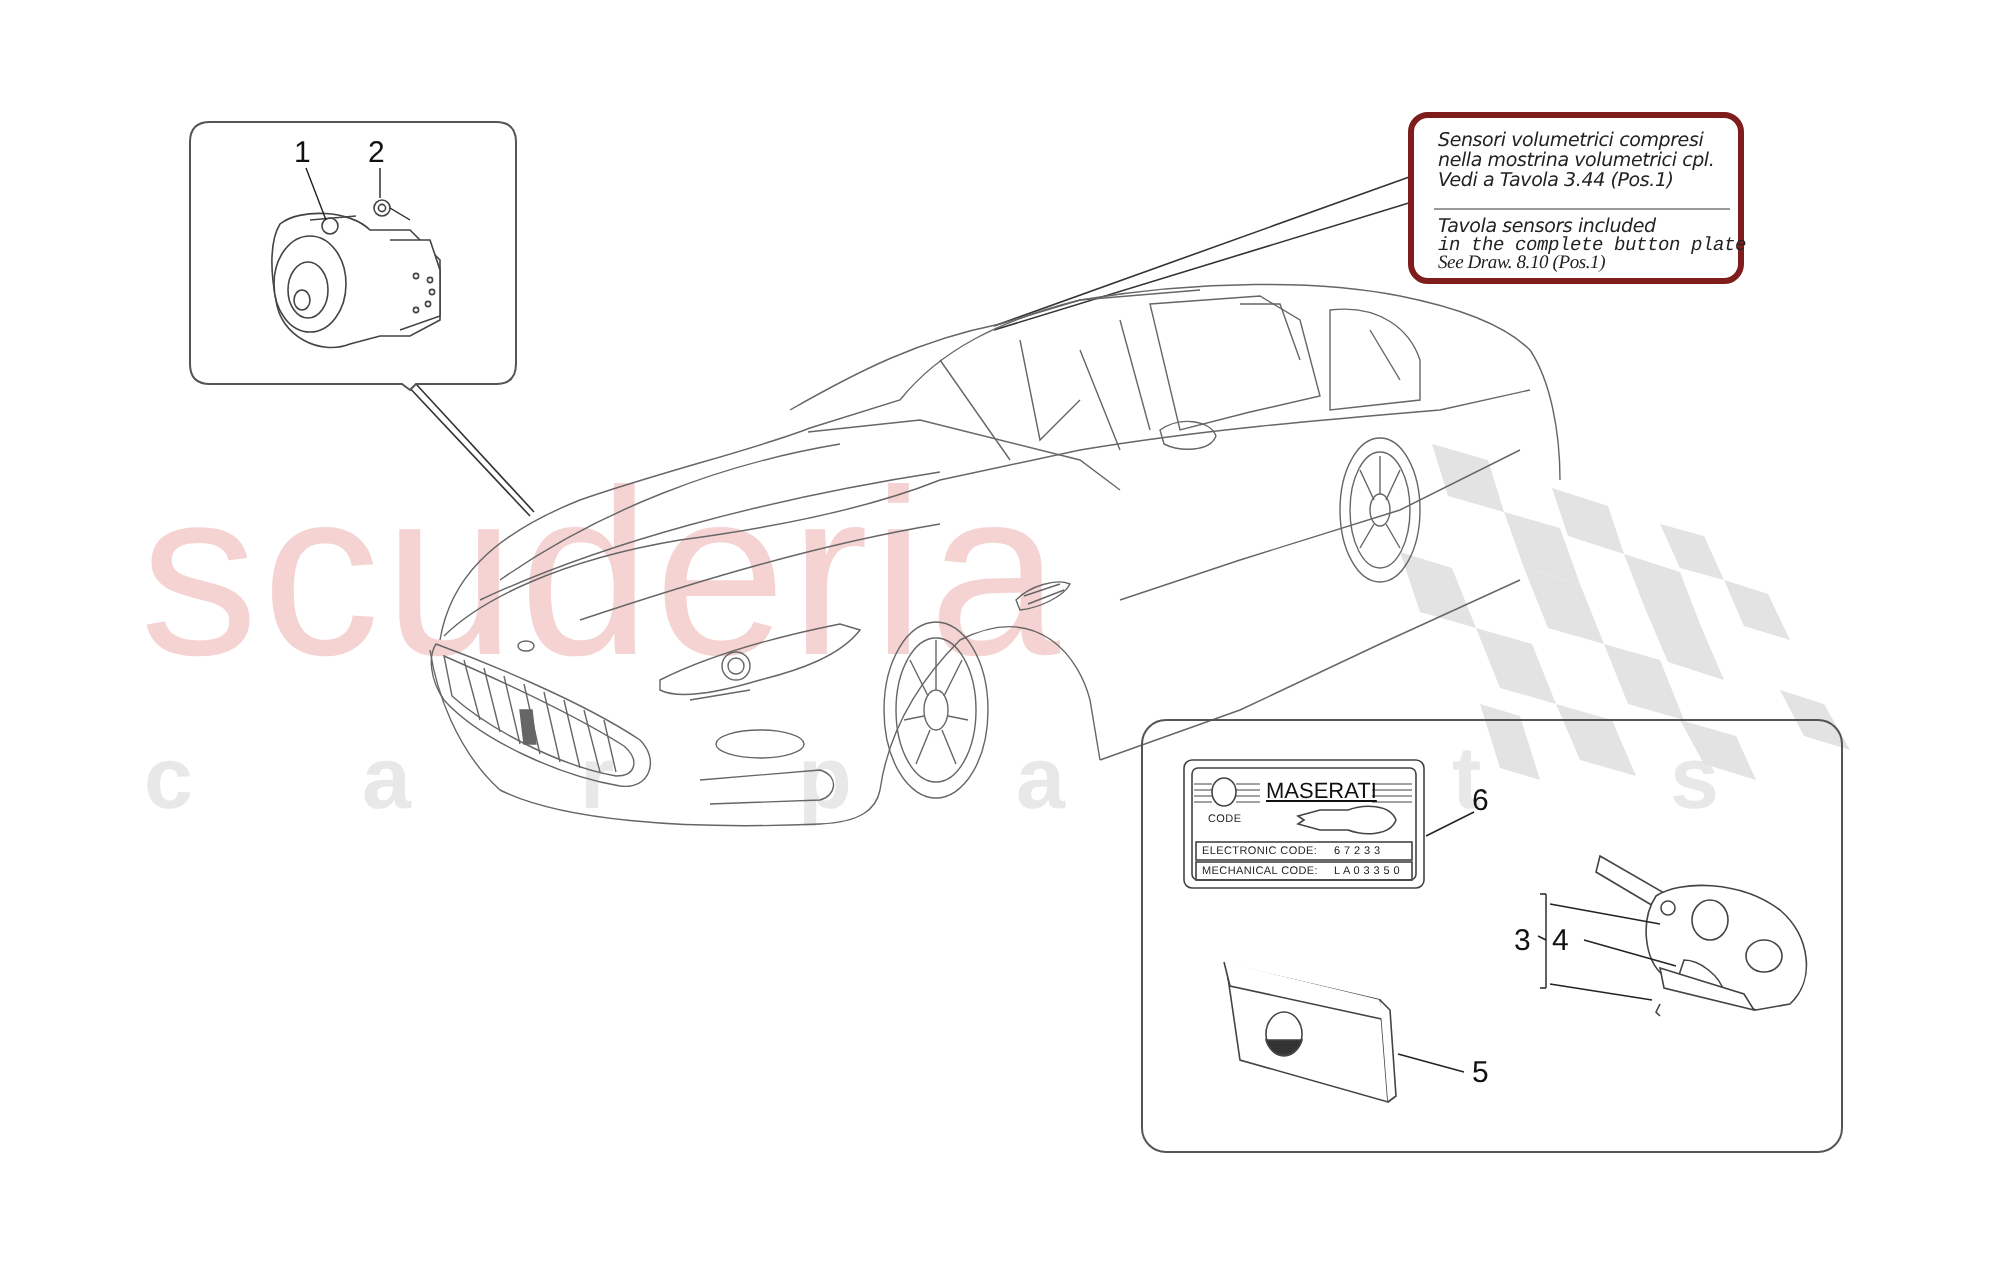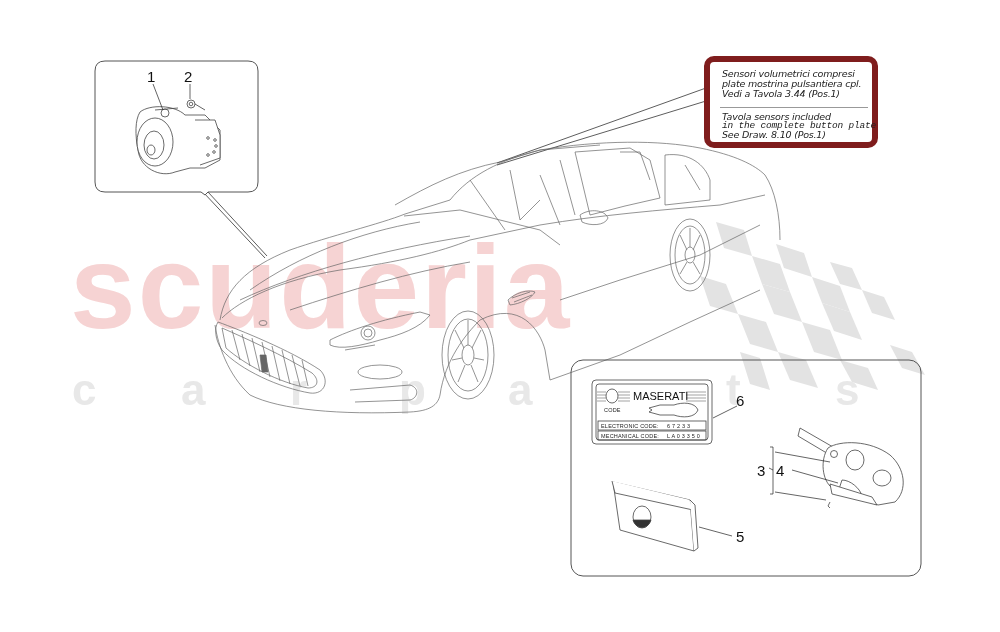--- a/index.html
+++ b/index.html
@@ -1,21 +1,21 @@
 <!DOCTYPE html>
 <html><head>
 <meta charset="utf-8">
 <style>
   html, body { margin:0; padding:0; background:#ffffff; }
   body { width:1000px; height:632px; position:relative; overflow:hidden; font-family:"Liberation Sans", sans-serif; }
   .abs { position:absolute; }
-  .wm-big { left:70px; top:228px; font-size:118px; font-weight:bold; color:#f6d3d3; letter-spacing:2px; line-height:1; white-space:nowrap; }
+  .wm-big { left:70px; top:228px; font-size:118px; font-weight:normal; color:#f6d3d3; letter-spacing:2px; line-height:1; white-space:nowrap; }
   .wm-sub { left:72px; top:368px; font-size:44px; font-weight:bold; color:#e8e8e8; line-height:1; white-space:nowrap; word-spacing:0; }
   .wm-sub span { display:inline-block; width:109px; }
-  .note-box { left:704px; top:56px; width:162px; height:80px; border:6px solid #7f1d1d; border-radius:10px; background:#fff; }
+  .note-box { left:704px; top:56px; width:162px; height:80px; border:3px solid #7f1d1d; border-radius:10px; background:#fff; }
   .note-text { font-family:"DejaVu Sans", sans-serif; font-style:italic; font-size:9.5px; line-height:10px; color:#222; position:absolute; left:12px; white-space:nowrap; letter-spacing:-0.2px; }
   .note-div { position:absolute; left:10px; right:4px; top:45px; height:1px; background:#999; }
   .callout { font-size:15px; color:#111; line-height:1; }
   .tag-title { font-size:11px; color:#111; }
   .tag-small { font-size:5.5px; color:#222; letter-spacing:0.2px; }
   svg { position:absolute; left:0; top:0; }
 </style>
 </head>
 <body>
 
@@ -163,33 +163,33 @@
   <g stroke="#222" stroke-width="0.7" fill="none">
     <path d="M773,447 L773,494 M770,447 L773,447 M770,494 L773,494 M773,470 L769,468"></path>
     <line x1="775" y1="452" x2="830" y2="462"></line>
     <line x1="792" y1="470" x2="838" y2="483"></line>
     <line x1="775" y1="492" x2="826" y2="500"></line>
   </g>
 </svg>
 
 <div class="abs note-box">
   <div class="note-text" style="top:7px;">Sensori volumetrici compresi</div>
-  <div class="note-text" style="top:17px;">plate mostrina pulsantiera cpl.</div>
+  <div class="note-text" style="top:17px;">nella mostrina volumetrici cpl.</div>
   <div class="note-text" style="top:27px;">Vedi a Tavola 3.44 (Pos.1)</div>
   <div class="note-div"></div>
   <div class="note-text" style="top:50px;">Tavola sensors included</div>
   <div class="note-text" style="top:59px;font-family:Liberation Mono, monospace;">in the complete button plate</div>
-  <div class="note-text" style="top:68px;">See Draw. 8.10 (Pos.1)</div>
+  <div class="note-text" style="top:68px;font-family:Liberation Serif, serif;">See Draw. 8.10 (Pos.1)</div>
 </div>
 
 <div class="abs callout" style="left:147px; top:69px;">1</div>
 <div class="abs callout" style="left:184px; top:69px;">2</div>
 <div class="abs callout" style="left:757px; top:463px;">3</div>
 <div class="abs callout" style="left:776px; top:463px;">4</div>
 <div class="abs callout" style="left:736px; top:529px;">5</div>
 <div class="abs callout" style="left:736px; top:393px;">6</div>
 
-<div class="abs tag-title" style="left:633px; top:390px;">MASERATI</div>
+<div class="abs tag-title" style="left:633px; top:390px;text-decoration:underline;">MASERATI</div>
 <div class="abs tag-small" style="left:604px; top:407px;">CODE</div>
 <div class="abs tag-small" style="left:601px; top:423px;">ELECTRONIC CODE:</div>
 <div class="abs tag-small" style="left:667px; top:423px;">6 7 2 3 3</div>
 <div class="abs tag-small" style="left:601px; top:433px;">MECHANICAL CODE:</div>
 <div class="abs tag-small" style="left:667px; top:433px;">L A 0 3 3 5 0</div>
 
 </body></html>

